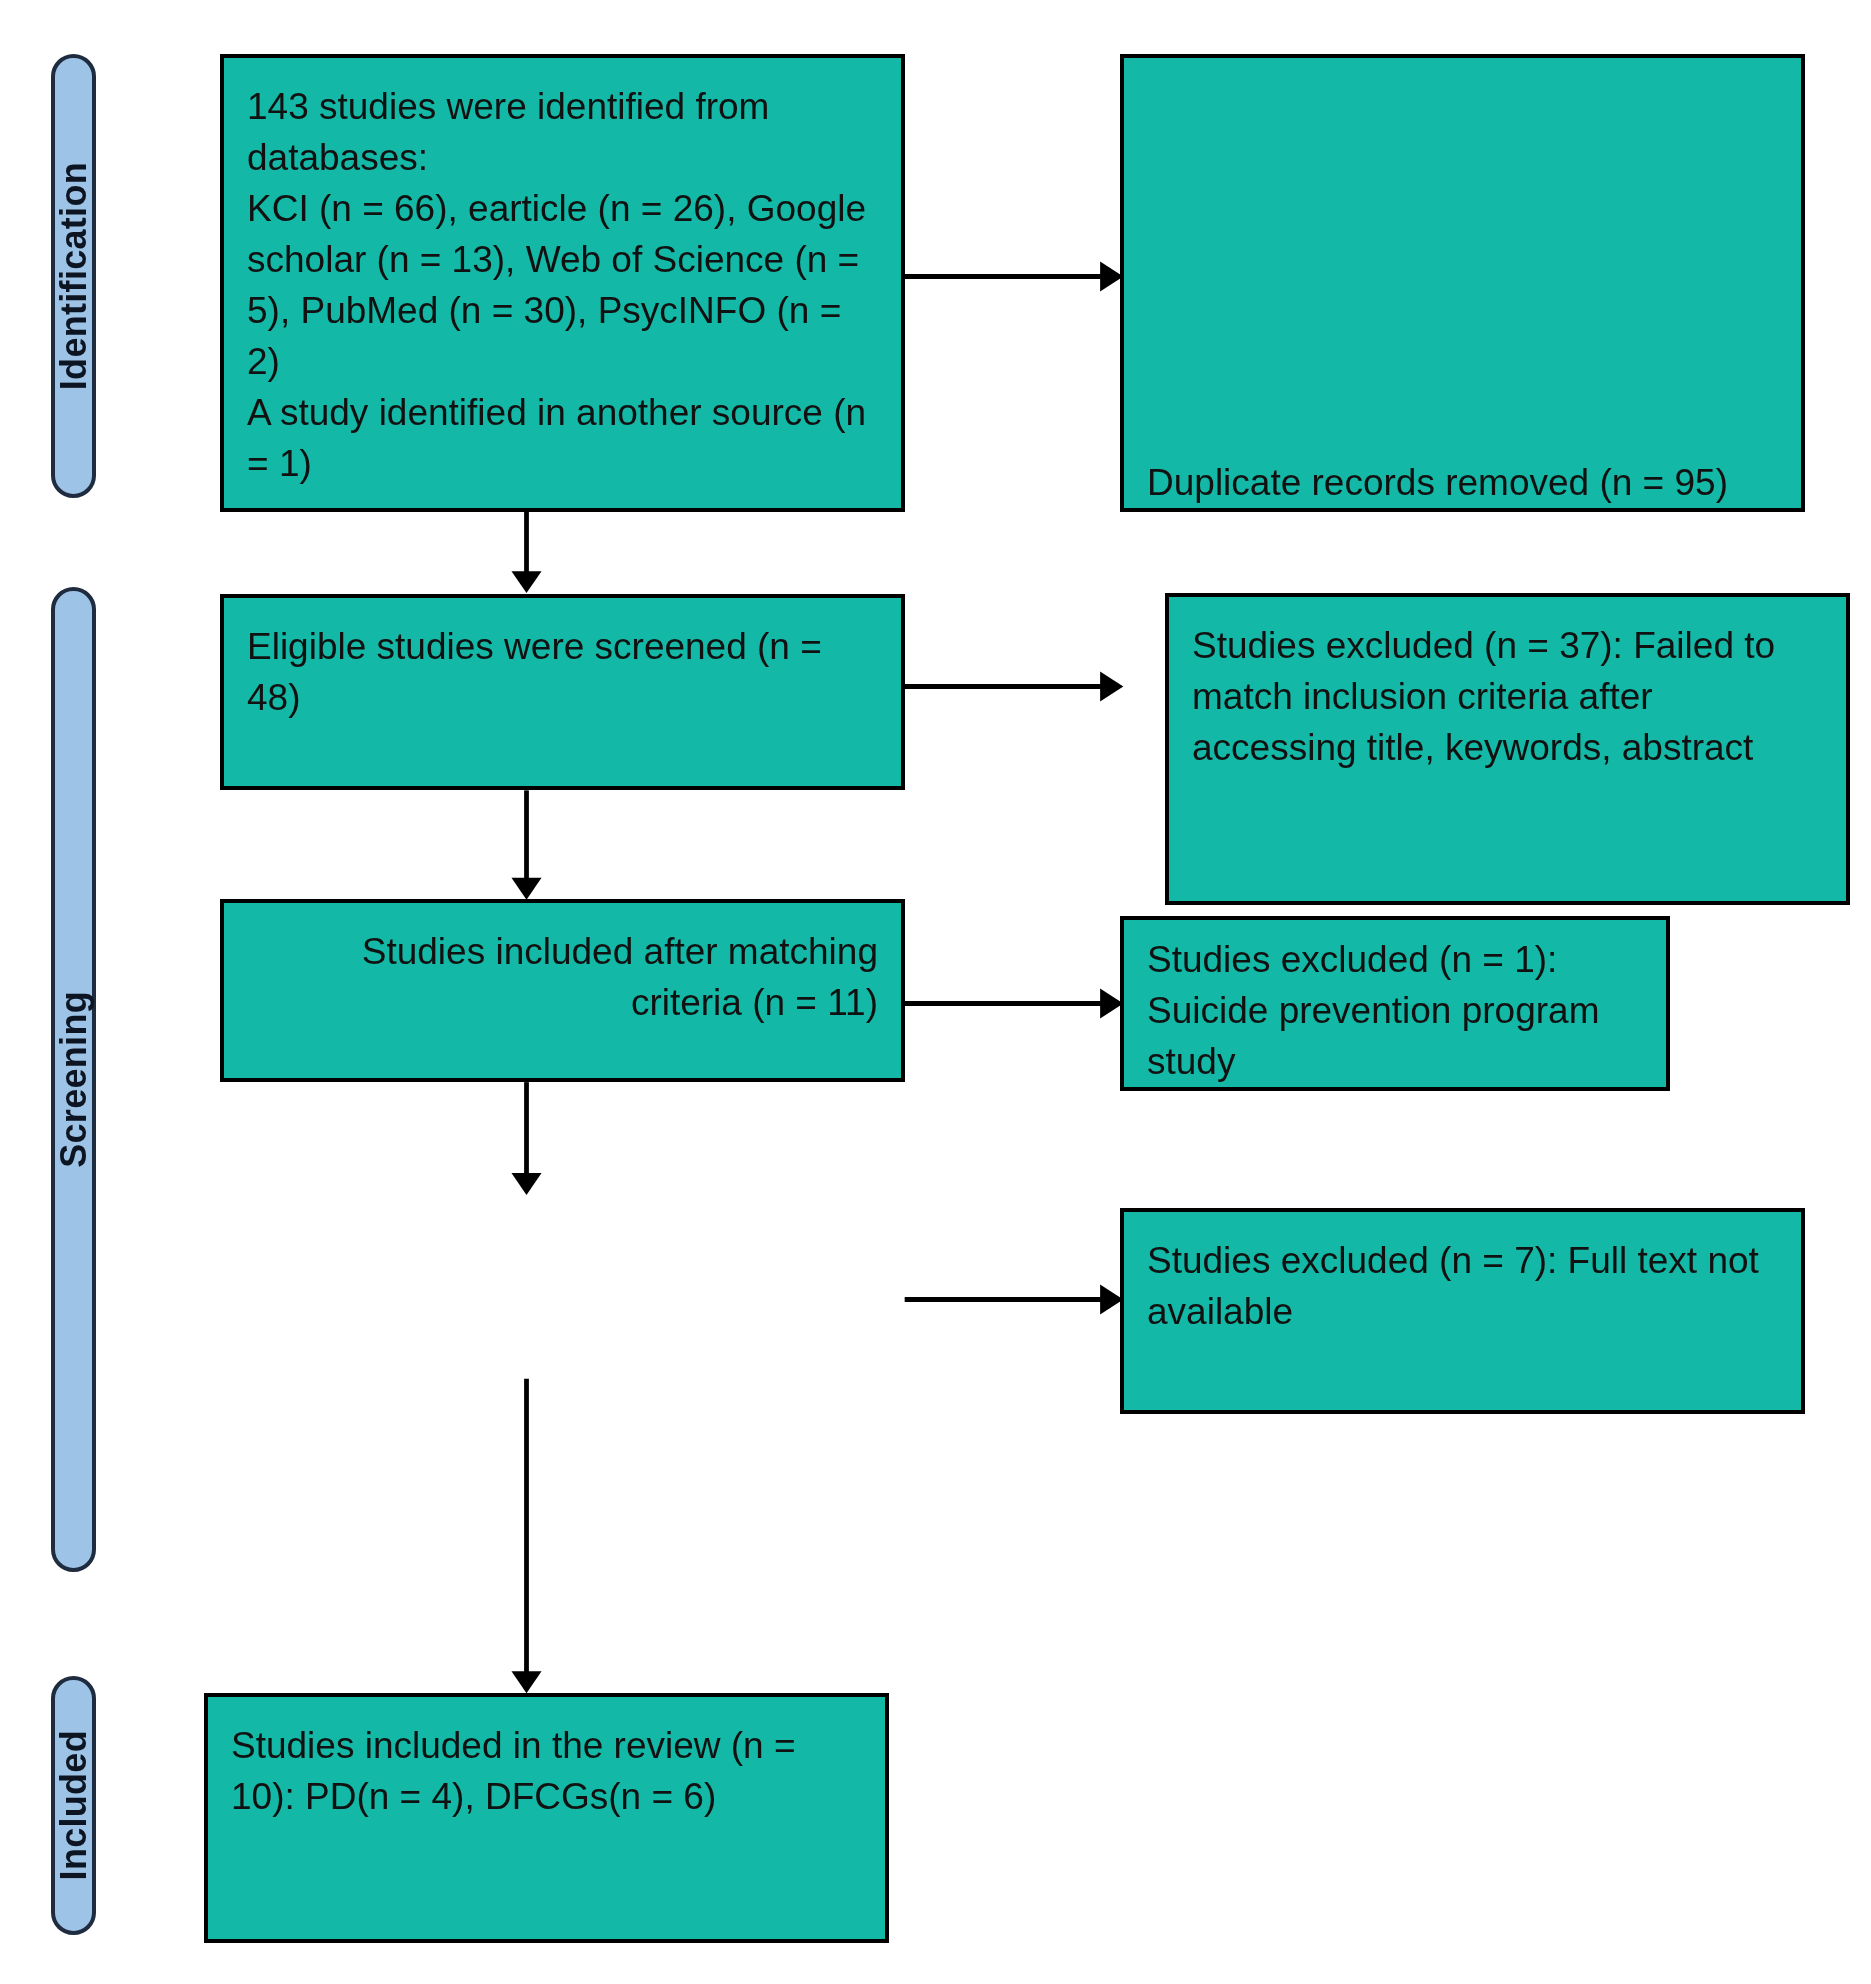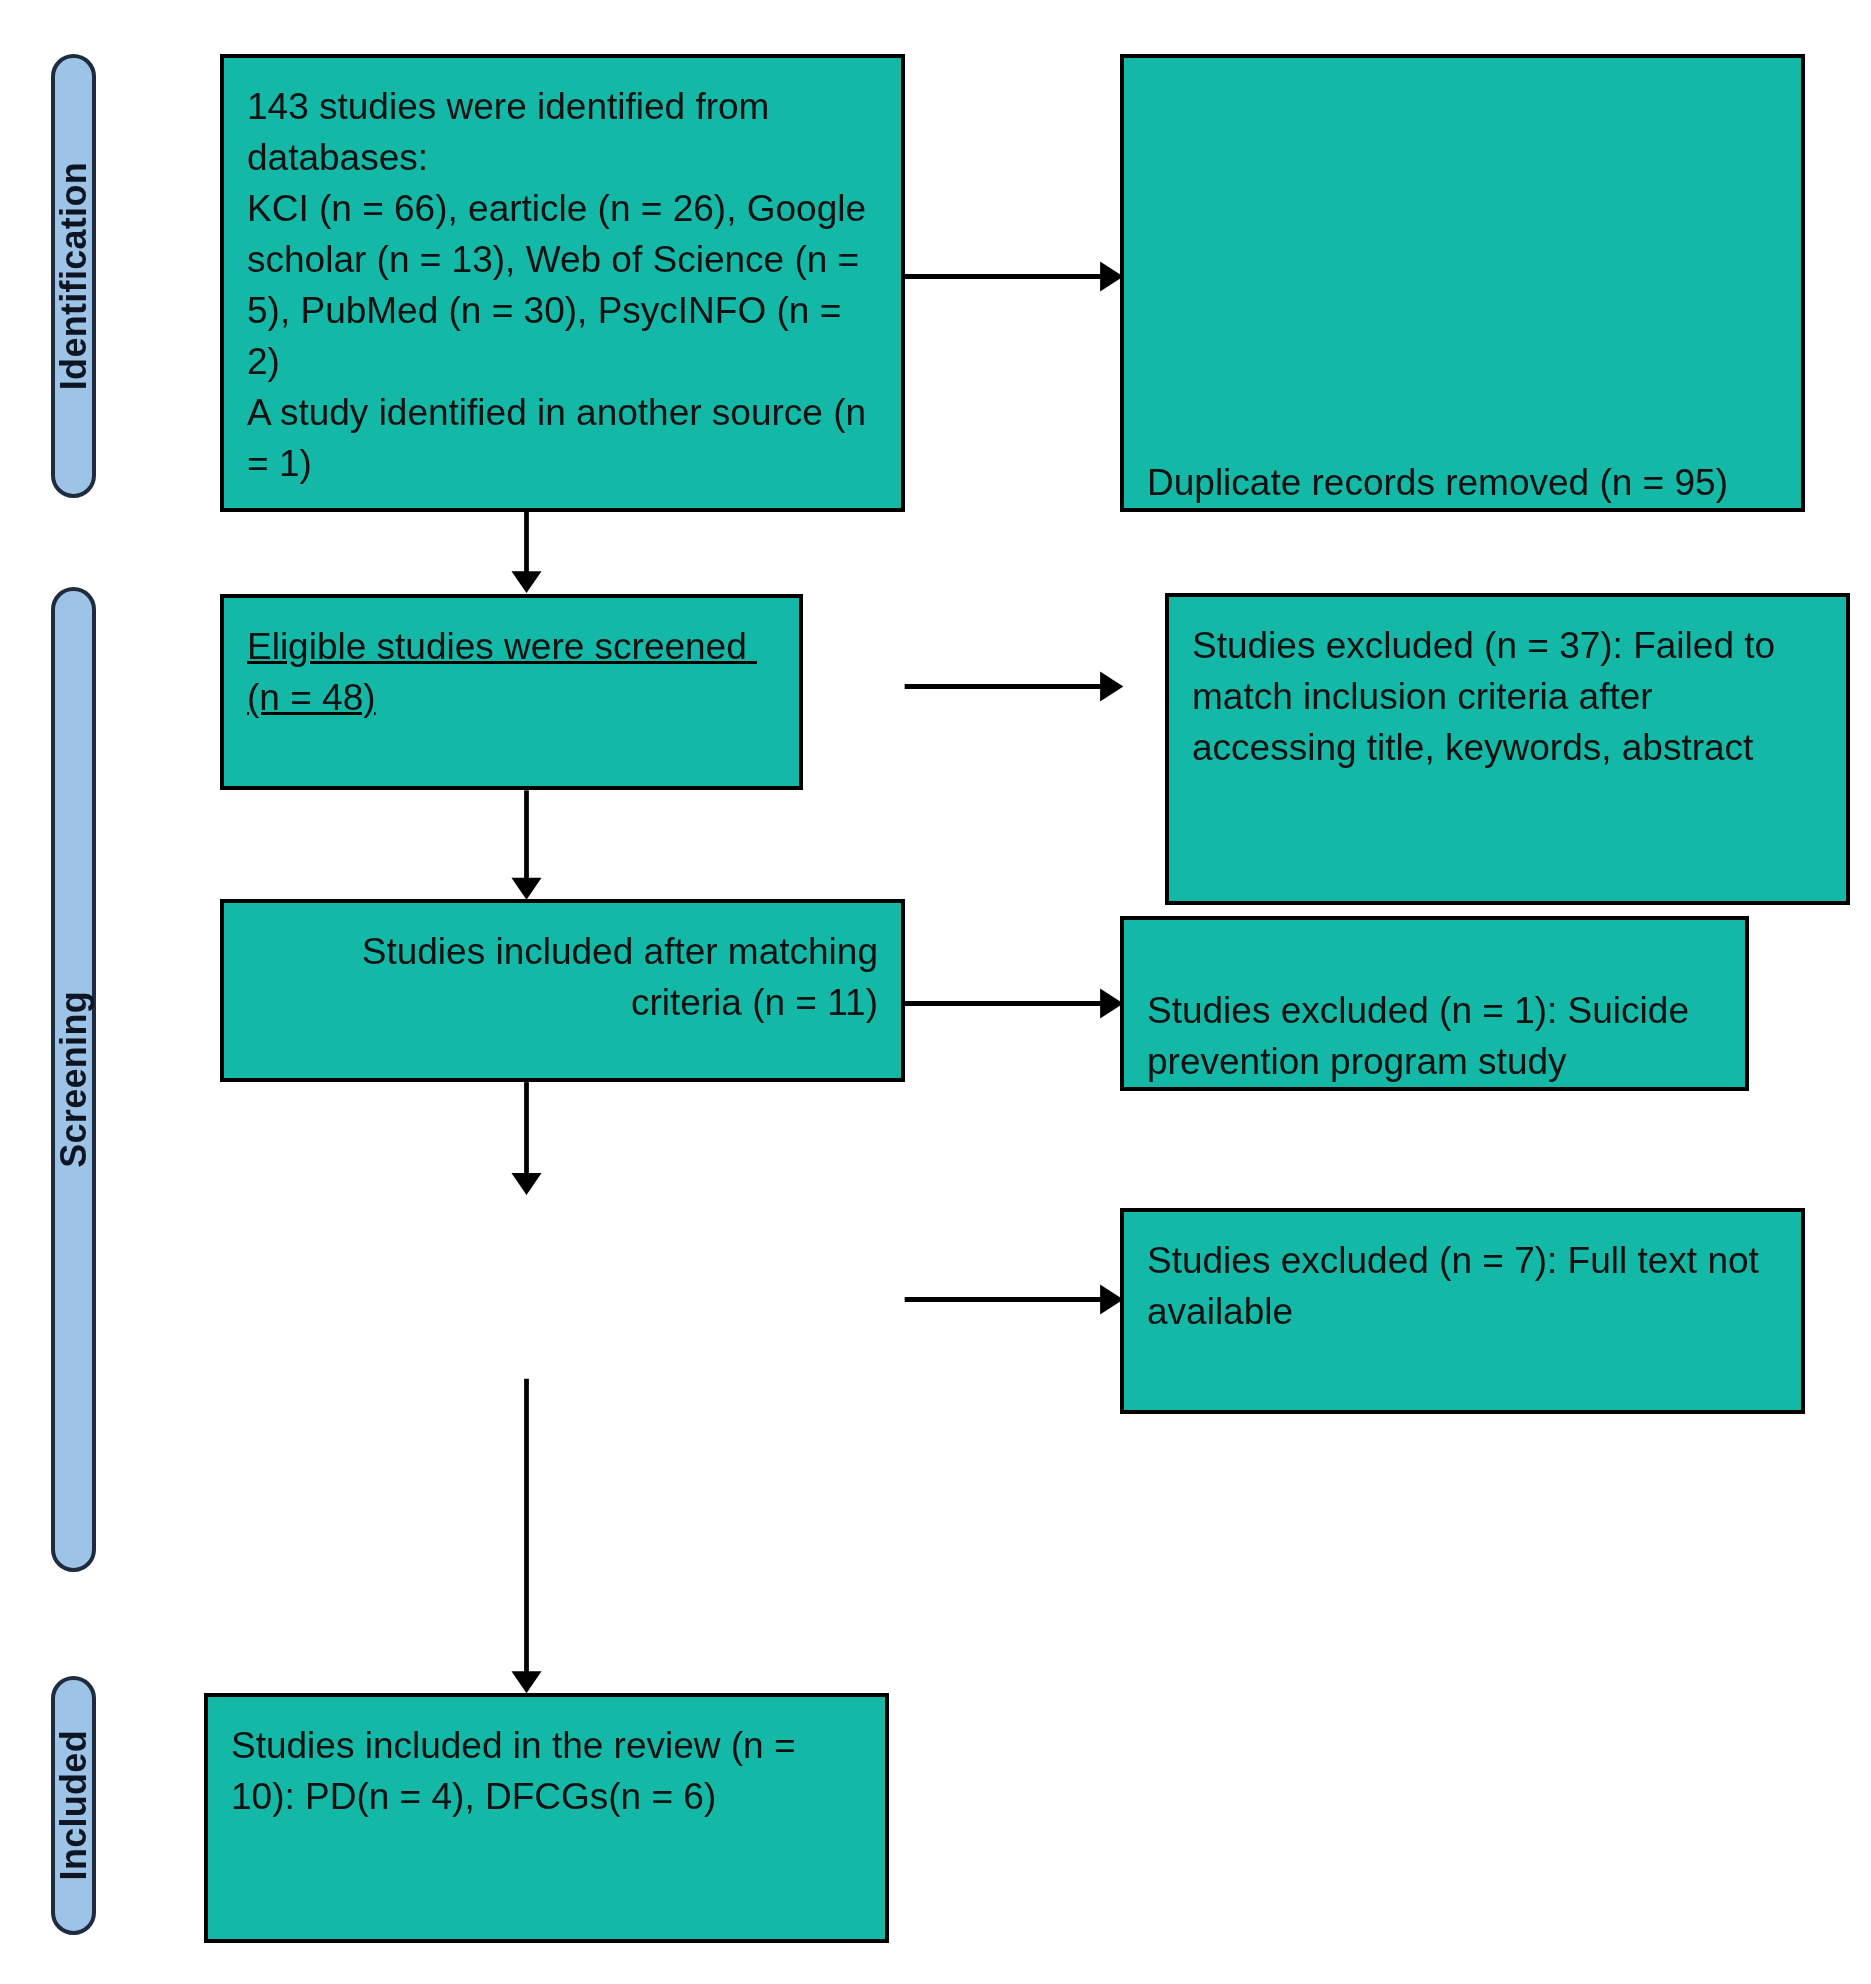--- a/index.html
+++ b/index.html
@@ -100,21 +100,21 @@
     </svg>
   </div>
 
   <div class="conn" style="left:506px; top:511px; width:41px; height:82px;">
     <svg width="41" height="82" viewBox="0 0 60 120">
       <line x1="30" y1="0" x2="30" y2="92" stroke="#000000" stroke-width="7"></line>
       <polygon points="8,88 52,88 30,120" fill="#000000"></polygon>
     </svg>
   </div>
 
-  <div class="flow-box" style="left:220px; top:594px; width:583px; height:196px;text-decoration:underline;">
+  <div class="flow-box" style="left:220px; top:594px; width:685px; height:196px;">
     <div class="box-text">Eligible studies were screened (n = 48)</div>
   </div>
 
   <div class="flow-box" style="left:1165px; top:587px; width:685px; height:312px;margin-top:6px;">
     <div class="box-text">Studies excluded (n = 37): Failed to match inclusion criteria after accessing title, keywords, abstract</div>
   </div>
 
   <div class="conn" style="left:904px; top:666px; width:220px; height:41px;">
     <svg width="220" height="41" viewBox="0 0 320 60">
       <line x1="0" y1="30" x2="290" y2="30" stroke="#000000" stroke-width="7"></line>
@@ -126,21 +126,21 @@
     <svg width="41" height="110" viewBox="0 0 60 160">
       <line x1="30" y1="0" x2="30" y2="132" stroke="#000000" stroke-width="7"></line>
       <polygon points="8,128 52,128 30,160" fill="#000000"></polygon>
     </svg>
   </div>
 
   <div class="flow-box" style="left:220px; top:899px; width:685px; height:183px;text-align:right;">
     <div class="box-text">Studies included after matching criteria (n = 11)</div>
   </div>
 
-  <div class="flow-box vcenter" style="left:1120px; top:916px; width:629px; height:175px; padding-top:4px;">
+  <div class="flow-box vcenter" style="left:1120px; top:916px; width:550px; height:175px; padding-top:4px;">
     <div class="box-text">Studies excluded (n = 1): Suicide prevention program study</div>
   </div>
 
   <div class="conn" style="left:904px; top:983px; width:220px; height:41px;">
     <svg width="220" height="41" viewBox="0 0 320 60">
       <line x1="0" y1="30" x2="290" y2="30" stroke="#000000" stroke-width="7"></line>
       <polygon points="286,8 320,30 286,52" fill="#000000"></polygon>
     </svg>
   </div>
 

